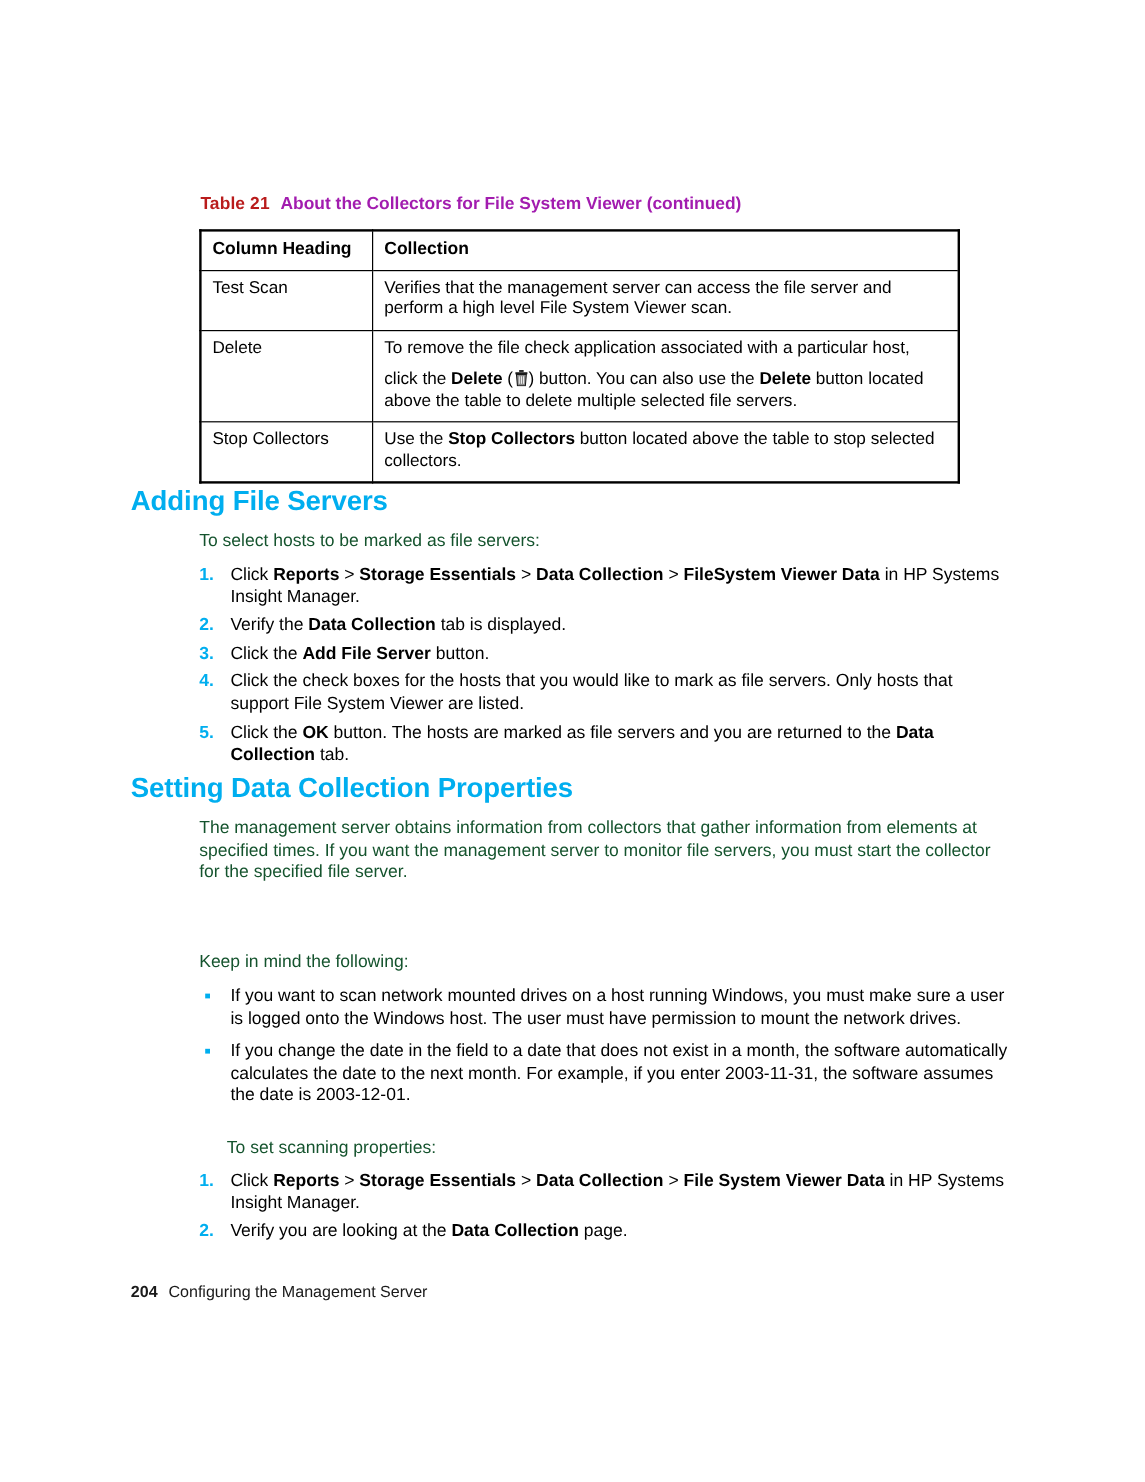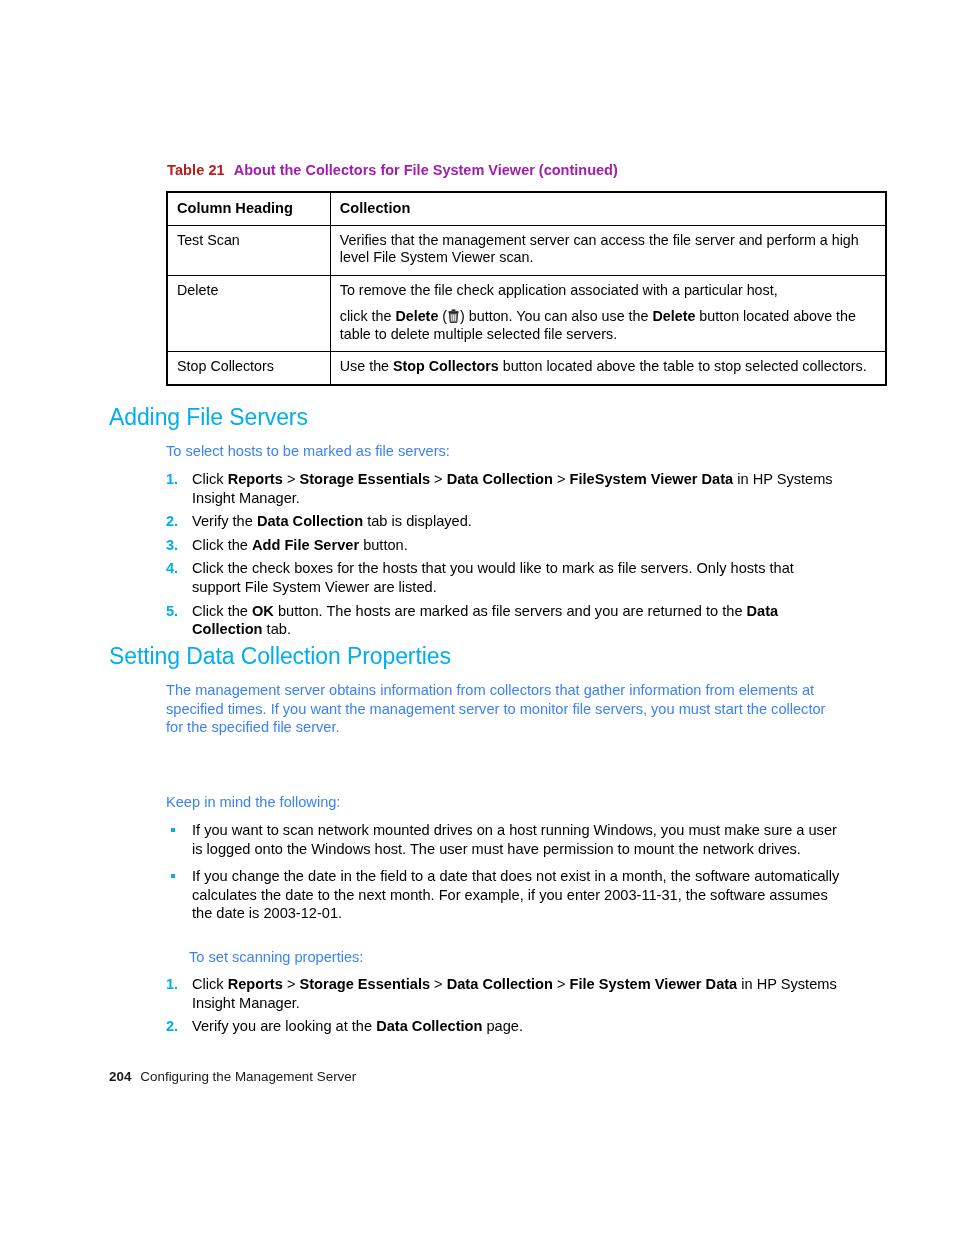--- a/index.html
+++ b/index.html
@@ -44,21 +44,21 @@
     color: #a21caf;
     margin-left: 9px;
     font-weight: bold;
   }
 
   
   table.doc-table {
     position: absolute;
     left: 166px;
     top: 191px;
-    width: 721px;
+    width: 634px;
     border-collapse: collapse;
     border: 2px solid #000;
     font-size: 14.3px;
     background: #fff;
   }
   table.doc-table td, table.doc-table th {
     border: 1px solid #000;
     vertical-align: top;
     padding: 6px 9px 8px 9px;
     line-height: 17.5px;
@@ -85,38 +85,38 @@
     vertical-align: -2px;
     margin: 0 1px;
   }
   .trash-icon svg { display: block; }
 
   
   h2.sec-head {
     position: absolute;
     margin: 0;
     color: #00AEEF;
-    font-weight: normal;
+    font-weight: bold;
     font-size: 23px;
     line-height: 27px;
     letter-spacing: -0.1px;
     left: 109px;
     white-space: nowrap;
   }
   h2#h-adding  { top: 404px; }
   h2#h-setting { top: 643px; }
 
   
   .para {
     position: absolute;
     left: 166px;
     width: 672px;
     font-size: 14.6px;
     line-height: 18.6px;
-    color: #3b82f6;
+    color: #14532d;
   }
 
   
   ol.steps, ul.bullets {
     position: absolute;
     margin: 0;
     padding: 0;
     list-style: none;
     left: 166px;
     width: 676px;

